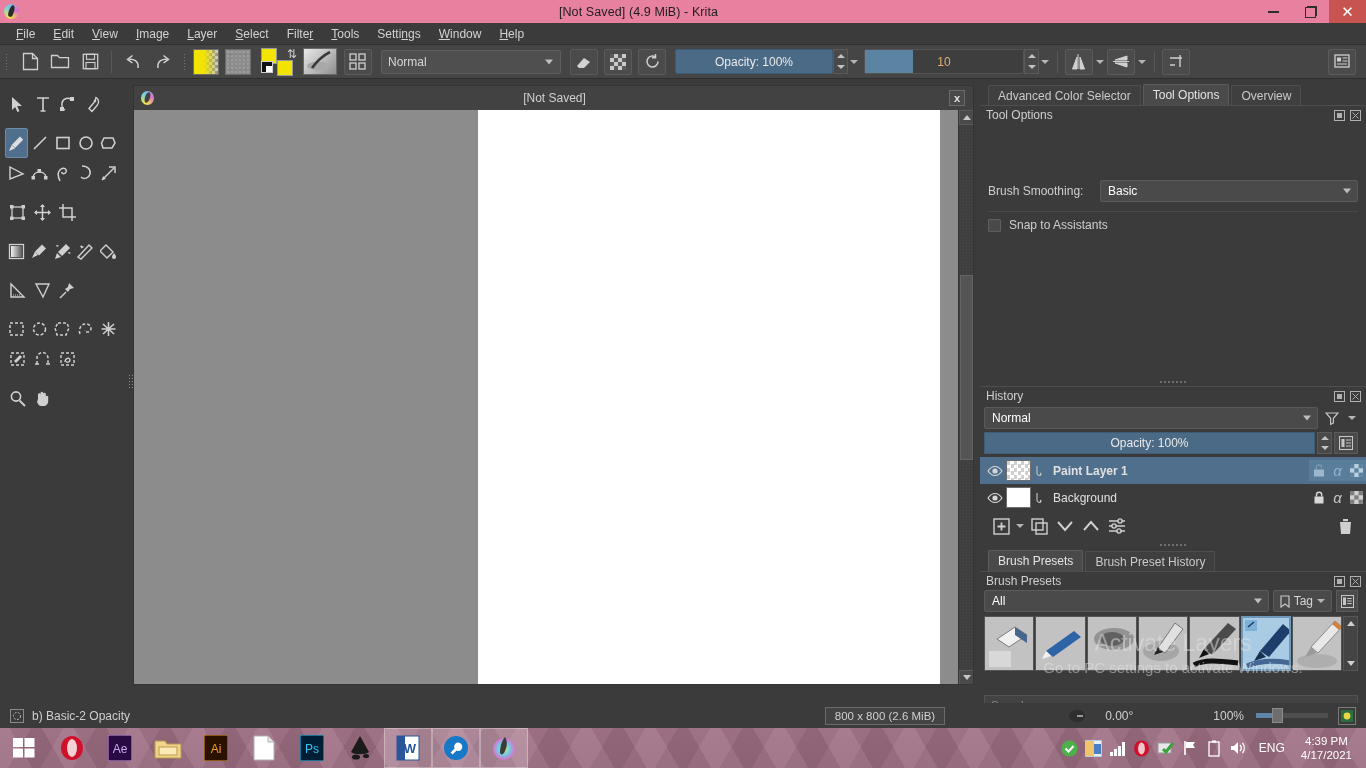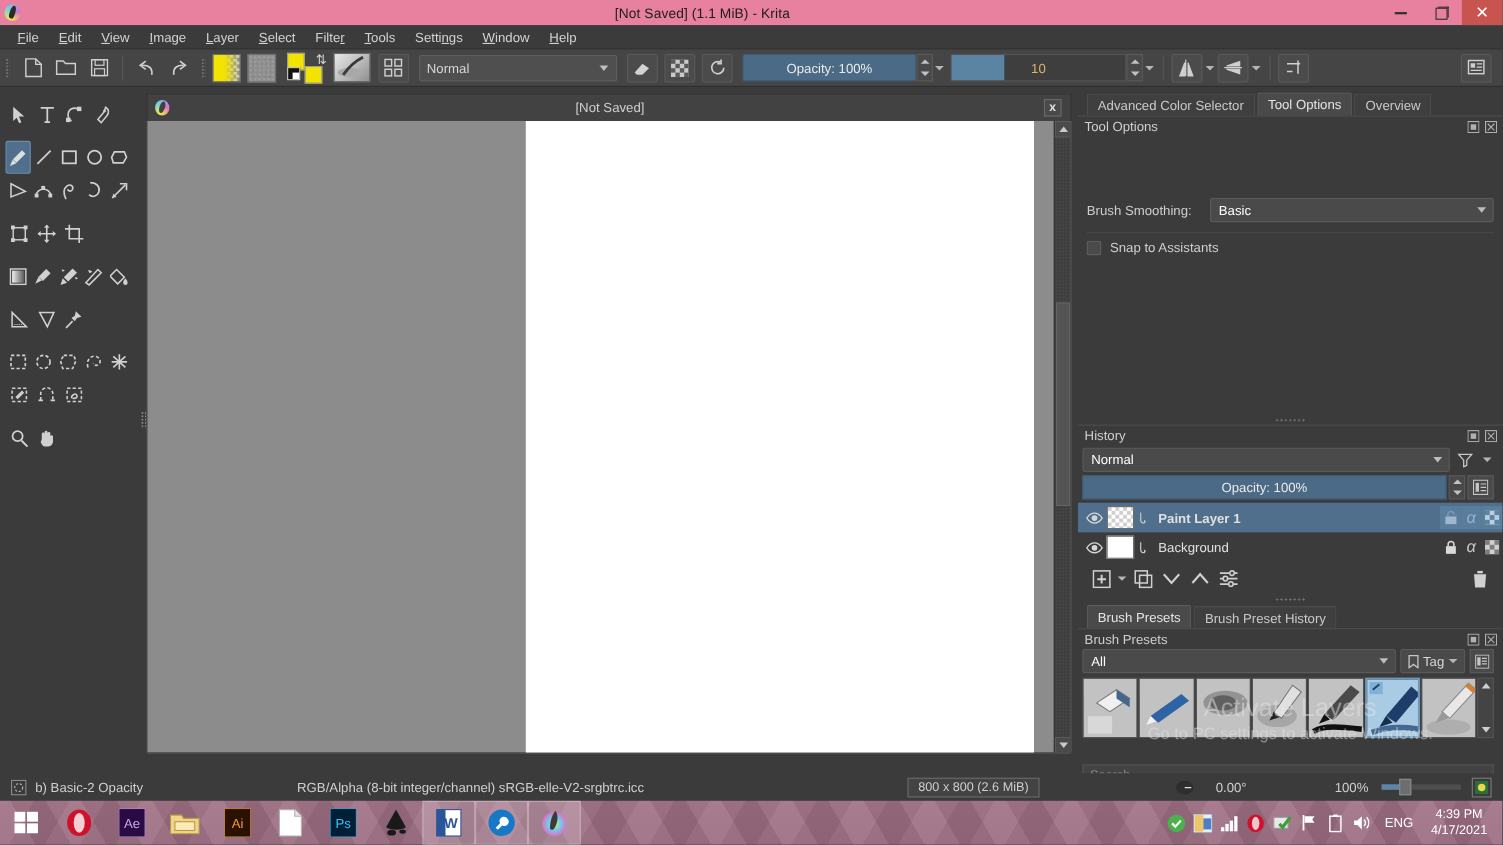--- a/index.html
+++ b/index.html
@@ -338,21 +338,21 @@
 </style>
 </head>
 <body>
 
 <div class="app">
 
   <div class="titlebar">
     <div class="tb-icon">
       <div class="krita-logo"></div>
     </div>
-    <div class="tb-title">[Not Saved]  (1.1 MiB)  - Krita</div>
+    <div class="tb-title">[Not Saved]  (4.9 MiB)  - Krita</div>
     <div class="tb-buttons">
       <div class="tb-btn">
           <span class="tb-min"></span>
         </div>
       <div class="tb-btn">
           <span class="tb-max-box"></span>
         </div>
       <div class="tb-btn close">
         <span class="tb-close-x">✕</span>
       </div>
@@ -1142,21 +1142,20 @@
   </div>
 
   <div class="statusbar">
     <span class="sb-icon">
       <svg width="10" height="10" viewBox="0 0 10 10">
           <circle cx="5" cy="5" r="3.6" fill="none" stroke="#b8b8b8" stroke-dasharray="2 1.5"></circle>
         </svg>
     </span>
     <span>b) Basic-2 Opacity</span>
     <span style="width:140px"></span>
-    <span>RGB/Alpha (8-bit integer/channel)  sRGB-elle-V2-srgbtrc.icc</span>
     <span style="flex:1"></span>
     <span class="sb-dim">800 x 800 (2.6 MiB)</span>
     <span style="width:120px"></span>
     <span style="width:24px;display:flex;align-items:center;justify-content:center;">
       <svg width="20" height="14" viewBox="0 0 20 14">
           <ellipse cx="10" cy="7" rx="8" ry="6.2" fill="#2e2e2e"></ellipse>
           <path d="M10 7h6" stroke="#e0e0e0" stroke-width="1.2"></path>
         </svg>
     </span>
     <span style="width:16px"></span>

